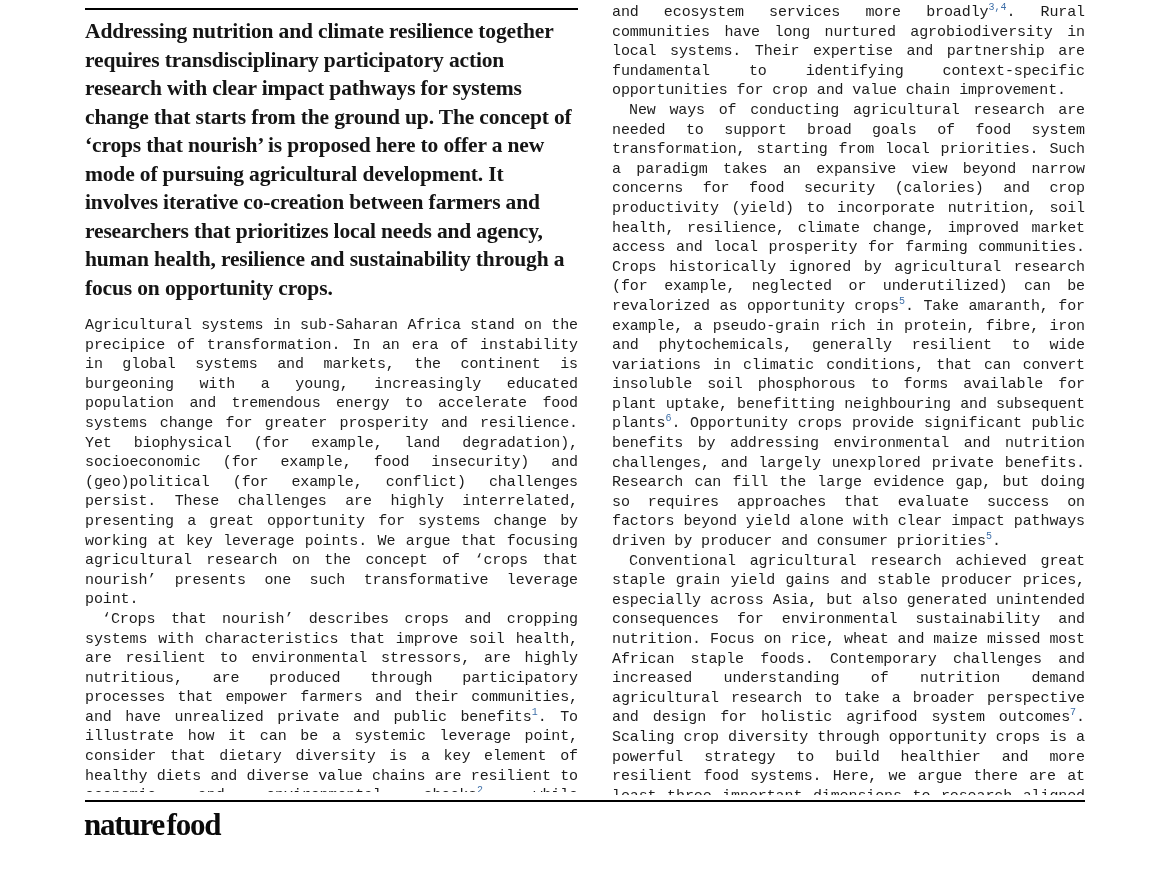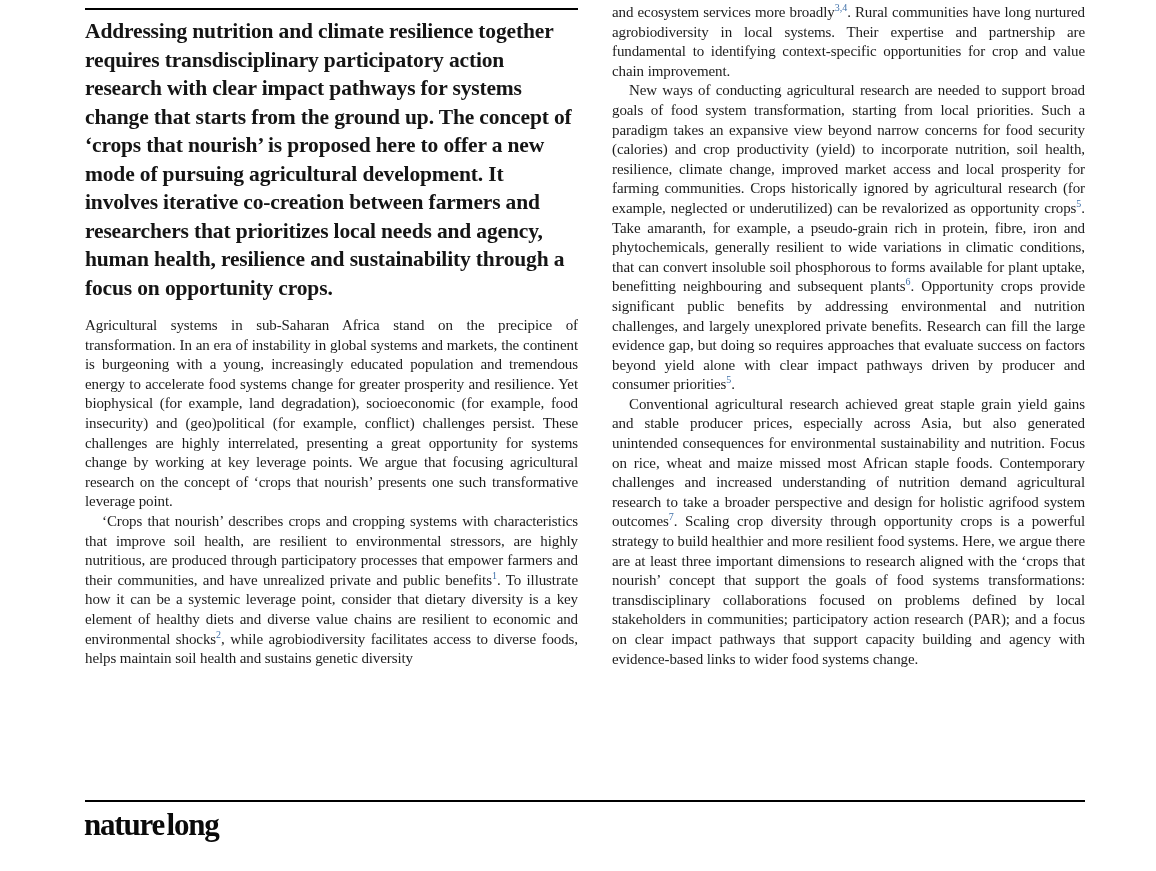--- a/index.html
+++ b/index.html
@@ -49,20 +49,21 @@
     color: #151515;
     letter-spacing: -0.15px;
     text-align: left;
   }
   .body-para {
     margin: 0;
     font-size: 15px;
     line-height: 19.6px;
     text-align: justify;
     letter-spacing: -0.1px;
+    font-family: Liberation Mono, monospace;
   }
   .body-para.indent {
     text-indent: 17px;
   }
   sup.ref {
     font-size: 10px;
     line-height: 0;
     vertical-align: super;
     color: var(--ref-color, #3e6fa8);
     letter-spacing: 0;
@@ -102,15 +103,15 @@
   </div>
 
   <div class="col col-right">
       <p class="body-para">and ecosystem services more broadly<sup class="ref">3,4</sup>. Rural communities have long nurtured agrobiodiversity in local systems. Their expertise and partnership are fundamental to identifying context-specific opportunities for crop and value chain improvement.</p>
       <p class="body-para indent">New ways of conducting agricultural research are needed to support broad goals of food system transformation, starting from local priorities. Such a paradigm takes an expansive view beyond narrow concerns for food security (calories) and crop productivity (yield) to incorporate nutrition, soil health, resilience, climate change, improved market access and local prosperity for farming communities. Crops historically ignored by agricultural research (for example, neglected or underutilized) can be revalorized as opportunity crops<sup class="ref">5</sup>. Take amaranth, for example, a pseudo-grain rich in protein, fibre, iron and phytochemicals, generally resilient to wide variations in climatic conditions, that can convert insoluble soil phosphorous to forms available for plant uptake, benefitting neighbouring and subsequent plants<sup class="ref">6</sup>. Opportunity crops provide significant public benefits by addressing environmental and nutrition challenges, and largely unexplored private benefits. Research can fill the large evidence gap, but doing so requires approaches that evaluate success on factors beyond yield alone with clear impact pathways driven by producer and consumer priorities<sup class="ref">5</sup>.</p>
       <p class="body-para indent">Conventional agricultural research achieved great staple grain yield gains and stable producer prices, especially across Asia, but also generated unintended consequences for environmental sustainability and nutrition. Focus on rice, wheat and maize missed most African staple foods. Contemporary challenges and increased understanding of nutrition demand agricultural research to take a broader perspective and design for holistic agrifood system outcomes<sup class="ref">7</sup>. Scaling crop diversity through opportunity crops is a powerful strategy to build healthier and more resilient food systems. Here, we argue there are at least three important dimensions to research aligned with the ‘crops that nourish’ concept that support the goals of food systems transformations: transdisciplinary collaborations focused on problems defined by local stakeholders in communities; participatory action research (PAR); and a focus on clear impact pathways that support capacity building and agency with evidence-based links to wider food systems change.</p>
     </div>
 
   <div class="footer-rule"></div>
 
-  <div class="journal-logo">nature long</div>
+  <div class="journal-logo">nature food</div>
 
 </div>
 
 </body></html>

